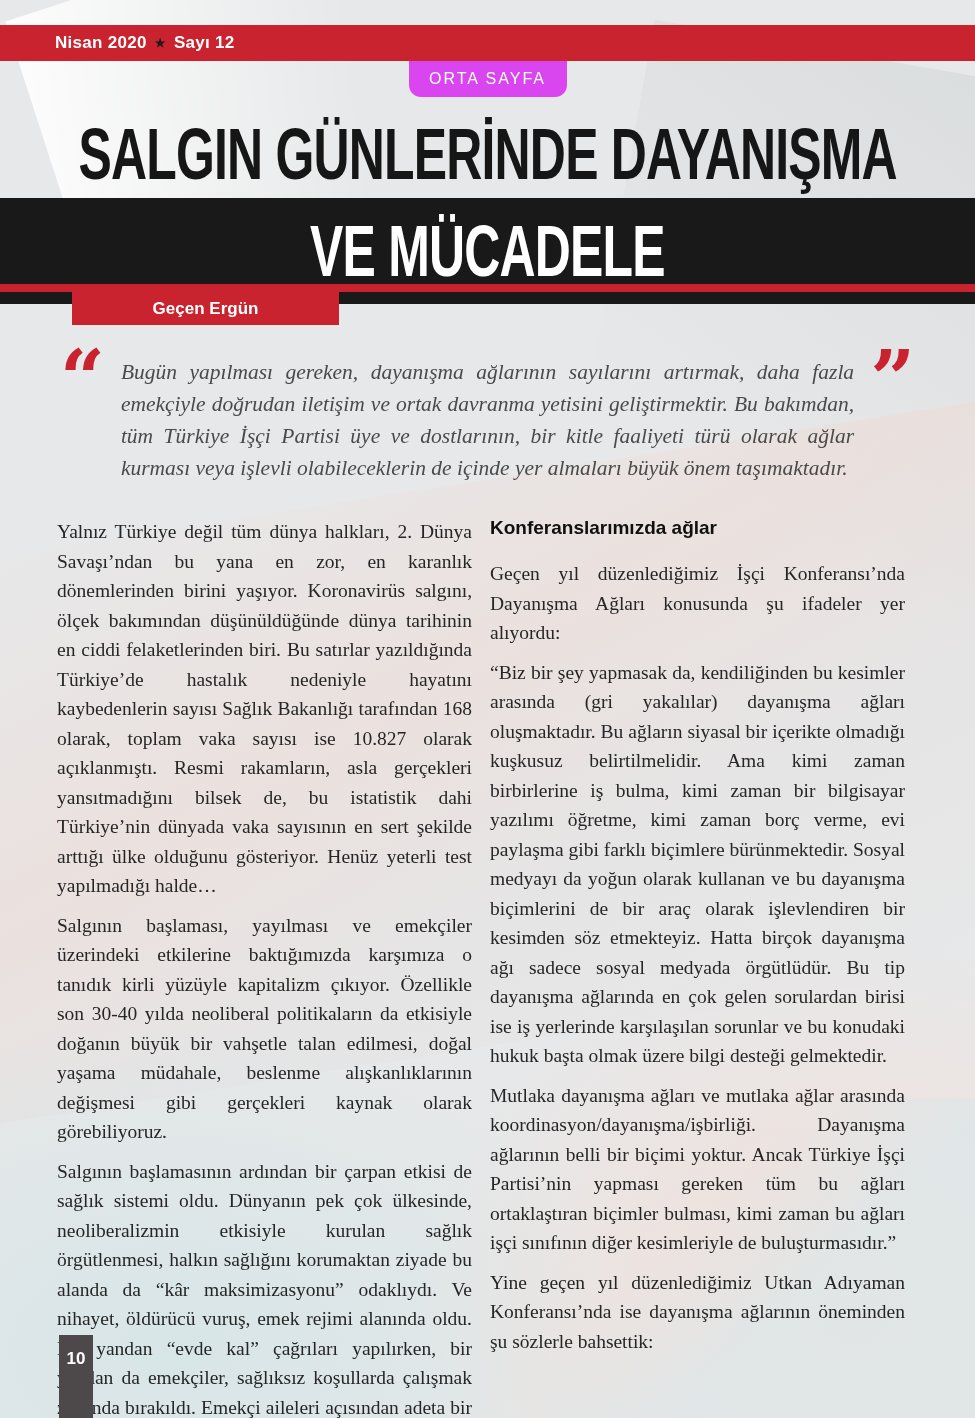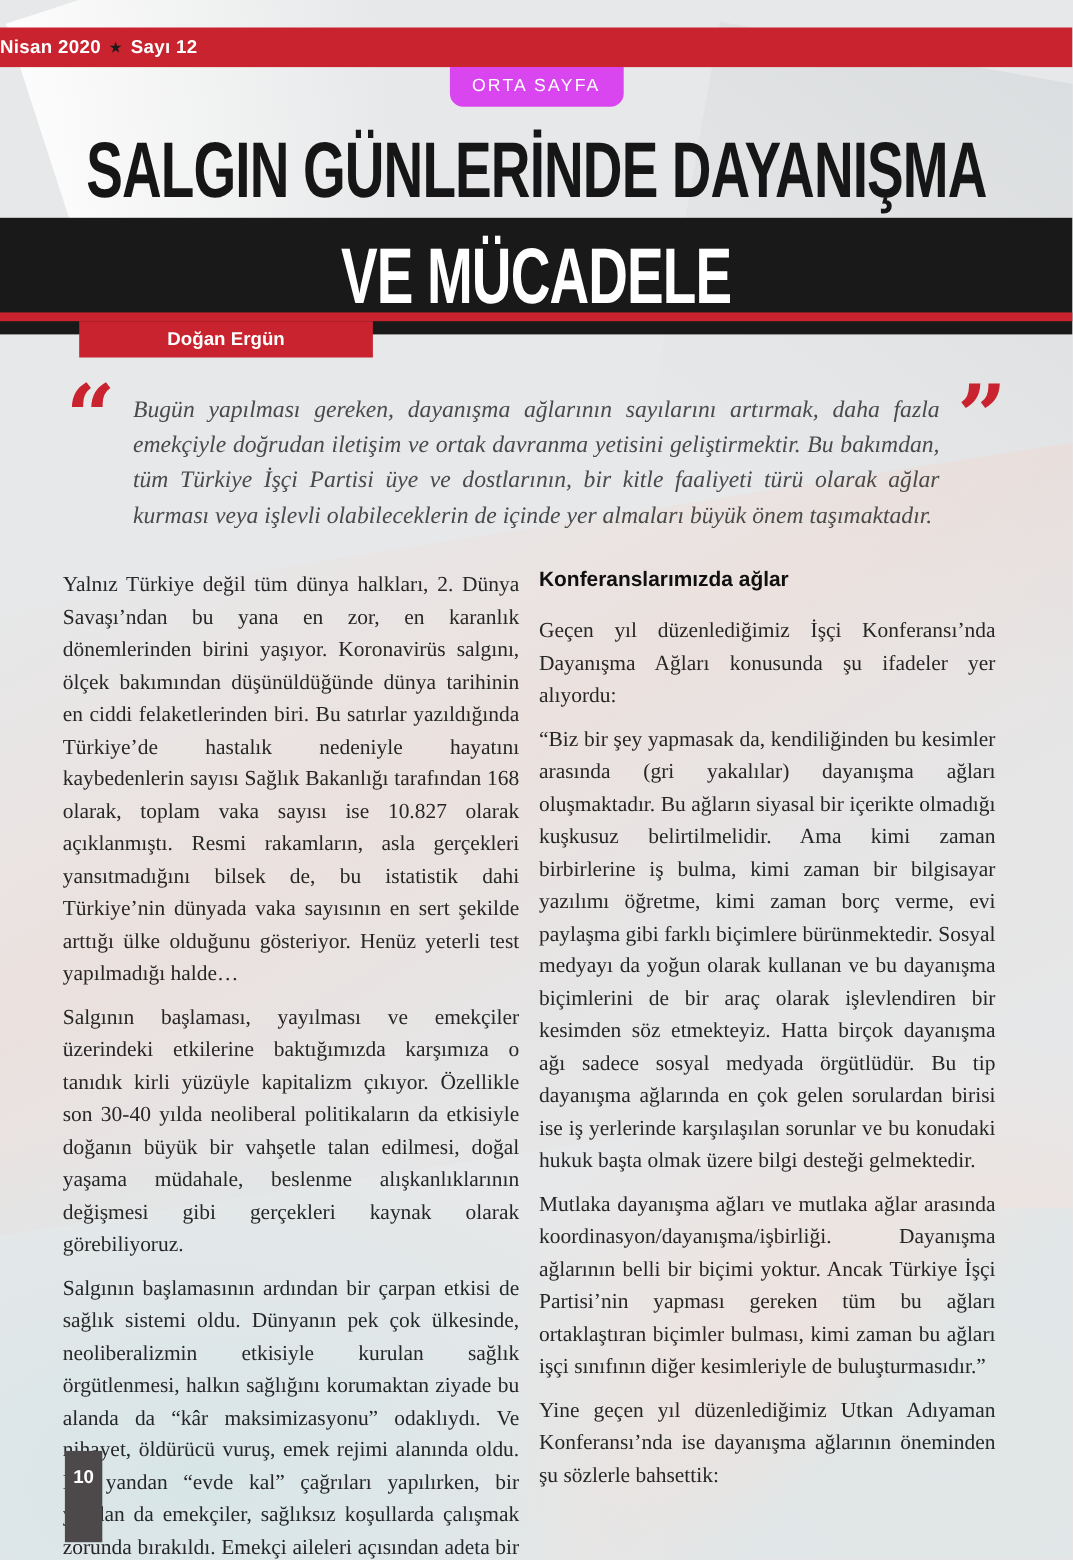--- a/index.html
+++ b/index.html
@@ -28,21 +28,21 @@
     background:radial-gradient(ellipse at 65% 65%, rgba(243,222,214,.95), rgba(243,222,214,0) 72%);}
   .bg-gray-br{bottom:0;right:0;width:430px;height:320px;
     background:linear-gradient(135deg, rgba(223,230,232,0) 35%, rgba(223,230,232,.9) 60%);}
 
   .content{position:absolute;inset:0;z-index:1;}
 
   
   .topbar{
     position:absolute;top:25px;left:0;width:975px;height:36px;
     background:#c8232e;color:#ffffff;
-    display:flex;align-items:center;box-sizing:border-box;
+    display:flex;align-items:center;padding-left:55px;box-sizing:border-box;
     font-weight:bold;font-size:17px;letter-spacing:.3px;
   }
   .topbar .star{color:#1b1b1b;font-size:12px;margin:0 8px;}
   .section-tab{
     position:absolute;top:61px;left:50%;transform:translateX(-50%);
     min-width:158px;height:36px;padding:0 18px;box-sizing:border-box;
     background:#d946ef;border-radius:0 0 12px 12px;
     color:#fff;font-size:16px;letter-spacing:2px;
     display:flex;align-items:center;justify-content:center;
   }
@@ -95,21 +95,21 @@
     color:#262626;text-align:justify;
   }
   .col h2{
     margin:0 0 20px 0;
     font-family:"Liberation Sans", sans-serif;
     font-size:19px;font-weight:bold;color:#101010;
   }
 
   
   .pagenum-box{
-    position:absolute;left:59px;bottom:16px;width:34px;height:83px;
+    position:absolute;left:59px;bottom:0;width:34px;height:83px;
     background:#4d494b;color:#ffffff;
     display:flex;justify-content:center;align-items:flex-start;
     padding-top:14px;box-sizing:border-box;
     font-weight:bold;font-size:17px;
   }
 </style>
 </head>
 <body>
 
 <div class="bg">
@@ -137,21 +137,21 @@
     <span class="condense">SALGIN GÜNLERİNDE DAYANIŞMA</span>
   </h1>
 
   <div class="black-band">
     <span class="condense">VE MÜCADELE</span>
   </div>
 
   <div class="red-strip"></div>
 
   <div class="author-box">
-    <span>Doğan Ergün</span>
+    <span>Geçen Ergün</span>
   </div>
 
   <div class="quote">
     <span class="qmark">“</span>
     <p class="qtext">Bugün yapılması gereken, dayanışma ağlarının sayılarını artırmak, daha fazla emekçiyle doğrudan iletişim ve ortak davranma yetisini geliştirmektir. Bu bakımdan, tüm Türkiye İşçi Partisi üye ve dostlarının, bir kitle faaliyeti türü olarak ağlar kurması veya işlevli olabileceklerin de içinde yer almaları büyük önem taşımaktadır.</p>
     <span class="qmark">”</span>
   </div>
 
   <div class="columns">
     <div class="col">

